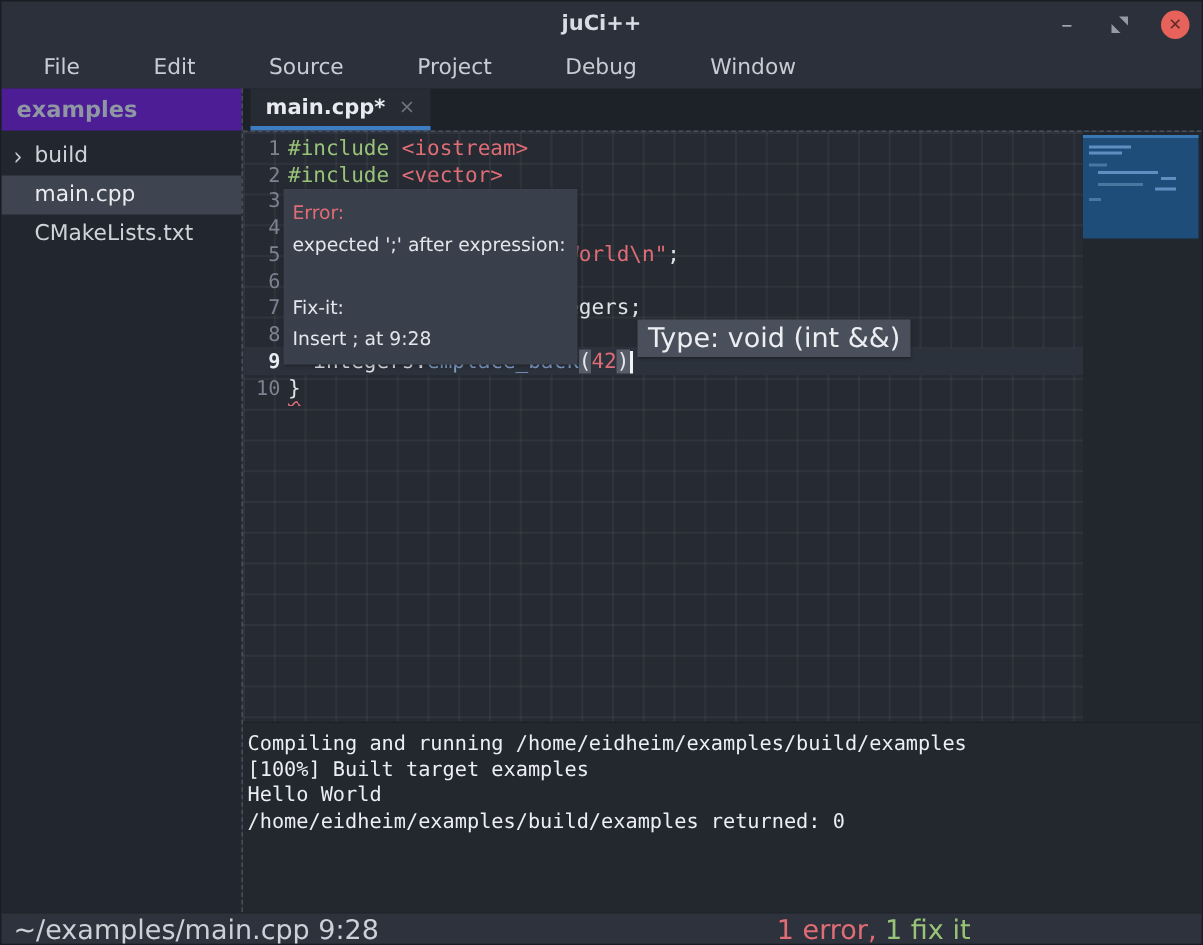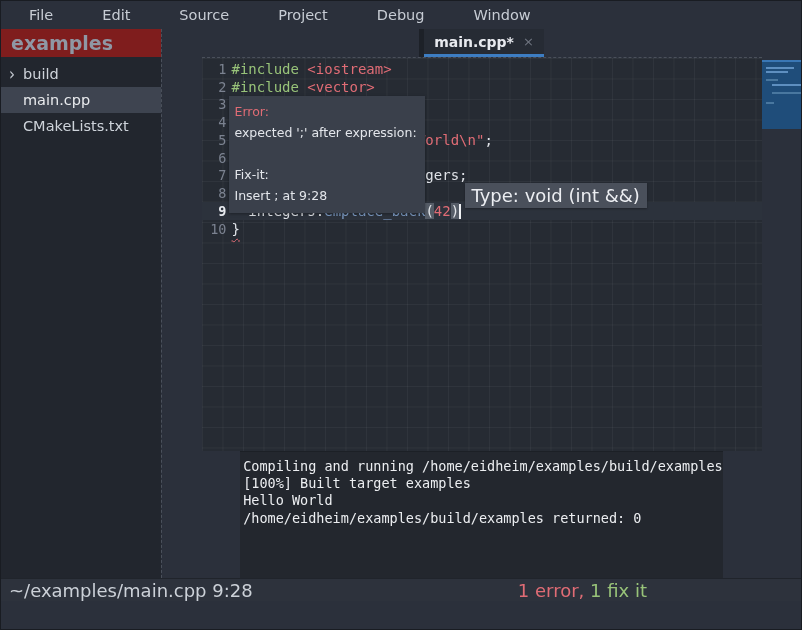--- a/index.html
+++ b/index.html
@@ -19,30 +19,30 @@
   .restore-icon .ne{position:absolute;top:0;right:0;width:0;height:0;border-top:6px solid #949ba6;border-left:6px solid transparent;}
   .restore-icon .sw{position:absolute;bottom:0;left:0;width:0;height:0;border-bottom:6px solid #949ba6;border-right:6px solid transparent;}
   .btn-close{width:19px;height:19px;border-radius:50%;background:#e8625c;display:flex;align-items:center;justify-content:center;
     color:rgba(45,25,25,0.75);font-size:11px;font-weight:bold;}
   
   .menubar{height:28px;background:#2b303b;display:flex;align-items:center;padding-left:18px;gap:29px;}
   .menu-item{padding:0 10px;font-size:14.5px;color:#c7ccd4;}
   
   .content{display:flex;height:549px;}
   .sidebar{width:160px;background:#22262e;display:flex;flex-direction:column;flex:0 0 160px;}
-  .side-header{height:28px;background:#7f1d1d;display:flex;align-items:center;padding-left:10px;
-    font-size:19px;font-weight:bold;color:#8f97a4;}
+  .side-header{height:28px;background:#4c1d95;display:flex;align-items:center;padding-left:10px;
+    font-size:15px;font-weight:bold;color:#8f97a4;}
   .tree{padding-top:4px;}
   .tree-row{height:26px;display:flex;align-items:center;font-size:14.5px;color:#ced3da;}
   .tree-row .expander{width:14px;margin-left:8px;color:#c2c7cf;font-size:15px;transform:scaleY(1.15);}
   .tree-row .lbl{margin-left:22px;}
   .tree-row.has-exp .lbl{margin-left:0;}
   .tree-row.selected{background:#3e4450;color:#e9ebee;}
   
-  .main{flex:1;display:flex;flex-direction:column;border-left:1px dashed #4a505b;align-items:center;}
+  .main{flex:1;display:flex;flex-direction:column;border-left:1px dashed #4a505b;}
   .tabbar{height:28px;background:#1d2128;display:flex;align-items:flex-end;}
   .tab{margin-left:5px;height:28px;background:#262b34;display:flex;align-items:center;
     padding:0 10px;gap:9px;border-bottom:3px solid var(--accent);}
   .tab-label{font-size:14px;font-weight:bold;color:#e8eaef;}
   .tab-close{color:#6f7580;font-size:13px;}
   
   .editor{position:relative;height:394px;display:flex;border-top:1px dashed #4a505b;}
   .code-region{width:560px;background-color:#262b33;padding-top:2px;
     background-image:linear-gradient(rgba(255,255,255,0.045) 1px,transparent 1px),
                      linear-gradient(90deg,rgba(255,255,255,0.045) 1px,transparent 1px);
@@ -85,20 +85,31 @@
   .status-diag{position:absolute;right:154px;top:0;height:100%;display:flex;align-items:center;}
   .diag-err{color:var(--error);}
   .diag-sep{color:var(--error);white-space:pre;}
   .diag-fix{color:var(--success);}
 </style>
 </head>
 <body>
 
 <div class="app">
 
+  <div class="titlebar">
+    <span class="title">juCi++</span>
+    <div class="win-controls">
+      <span class="btn-min">–</span>
+      <span class="restore-icon">
+          <i class="ne"></i>
+          <i class="sw"></i>
+        </span>
+      <span class="btn-close">✕</span>
+    </div>
+  </div>
 
   <div class="menubar">
     <span class="menu-item">File</span>
     <span class="menu-item">Edit</span>
     <span class="menu-item">Source</span>
     <span class="menu-item">Project</span>
     <span class="menu-item">Debug</span>
     <span class="menu-item">Window</span>
   </div>
 

